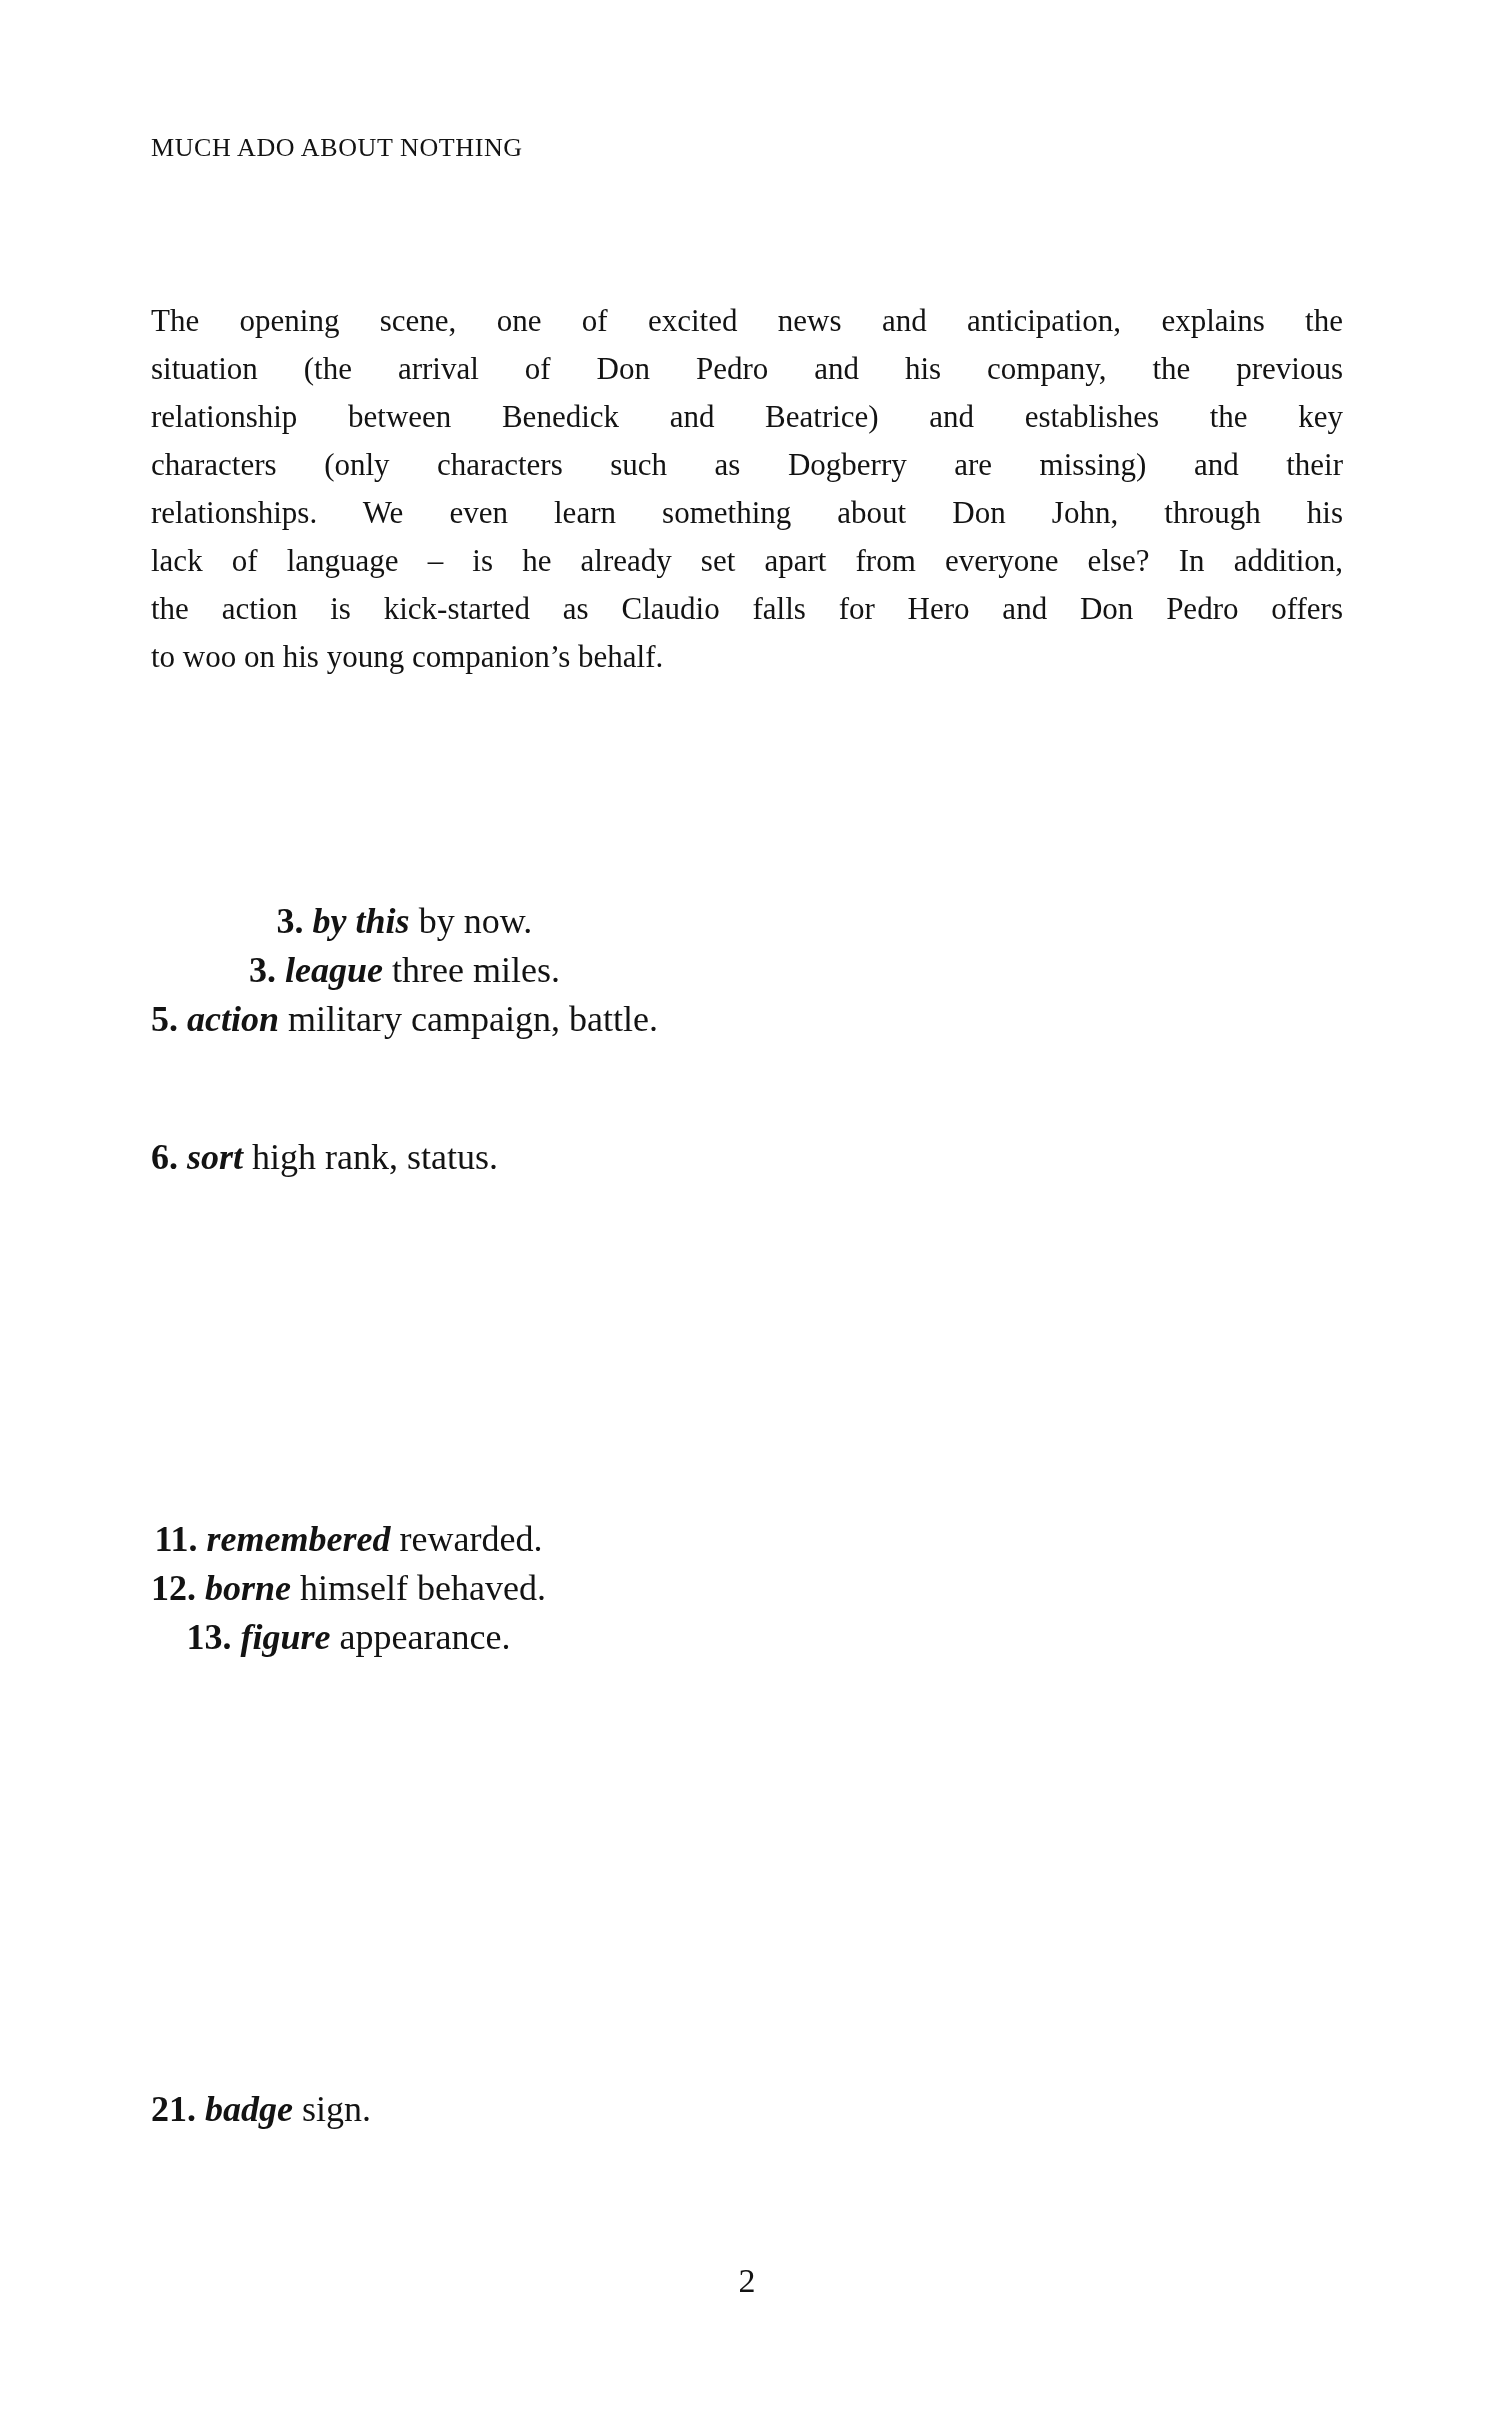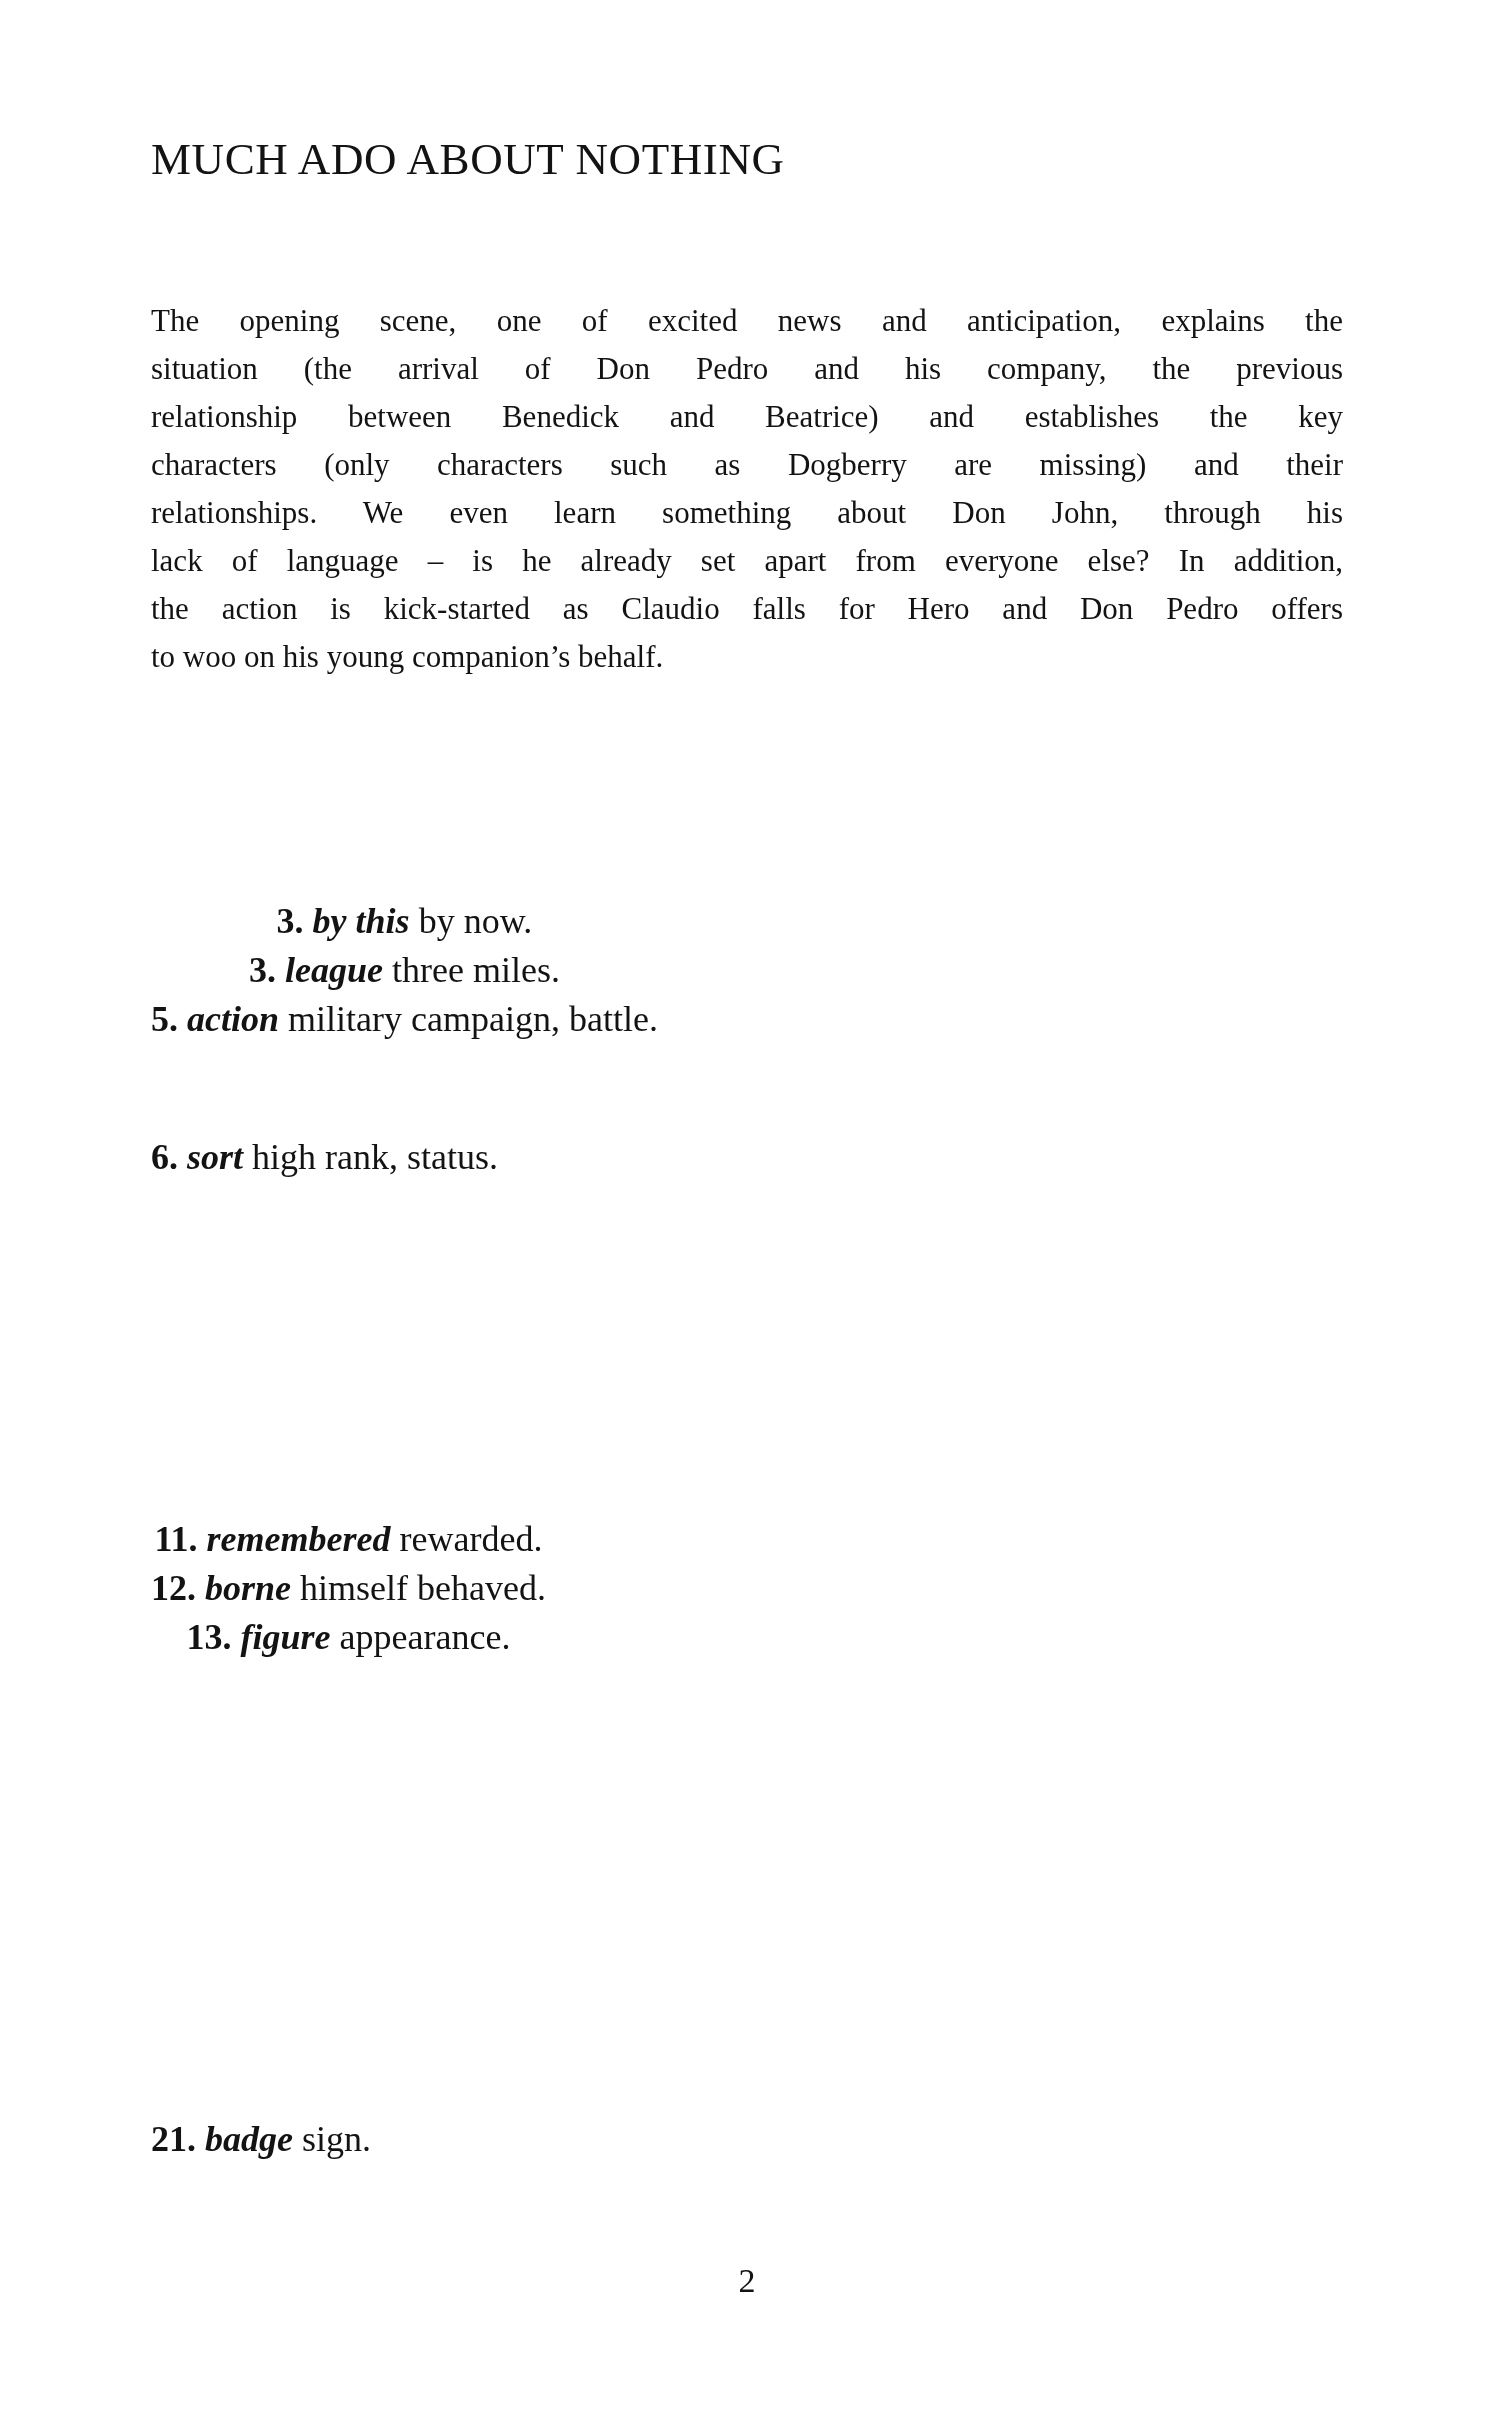--- a/index.html
+++ b/index.html
@@ -13,21 +13,21 @@
     height: 2413px;
     background: #ffffff;
     color: #131313;
     font-family: "Liberation Serif", "DejaVu Serif", serif;
     overflow: hidden;
   }
   .running-header {
     position: absolute;
     left: 151px;
     top: 133px;
-    font-size: 45px;
+    font-size: 26px;
     letter-spacing: 0.6px;
     white-space: nowrap;
   }
   .scene-title {
     position: absolute;
     left: 151px;
     top: 207px;
     width: 1192px;
     margin: 0;
     text-align: center;
@@ -55,21 +55,21 @@
     position: absolute;
     left: 151px;
     font-size: 36px;
     line-height: 49px;
     text-align: center;
   }
   #glossary-group-0 { top: 897px; }
   #glossary-group-1 { top: 1133px; }
   #glossary-group-2 { top: 1515px; }
   #glossary-group-3 { top: 1667px; }
-  #glossary-group-4 { top: 2085px; margin-top: 30px; }
+  #glossary-group-4 { top: 2085px; }
   .note { white-space: nowrap; }
   .note-number { font-weight: bold; }
   .note-term { font-weight: bold; font-style: italic; }
   .note-definition { font-weight: normal; font-style: normal; }
   .page-number {
     position: absolute;
     left: 151px;
     top: 2262px;
     width: 1192px;
     text-align: center;

